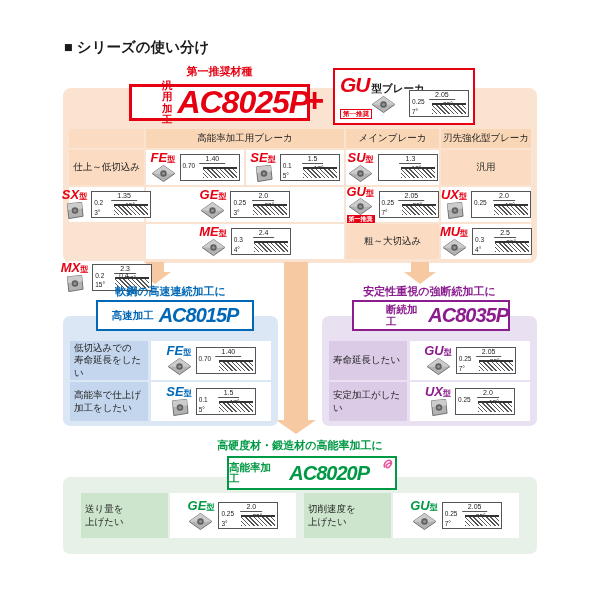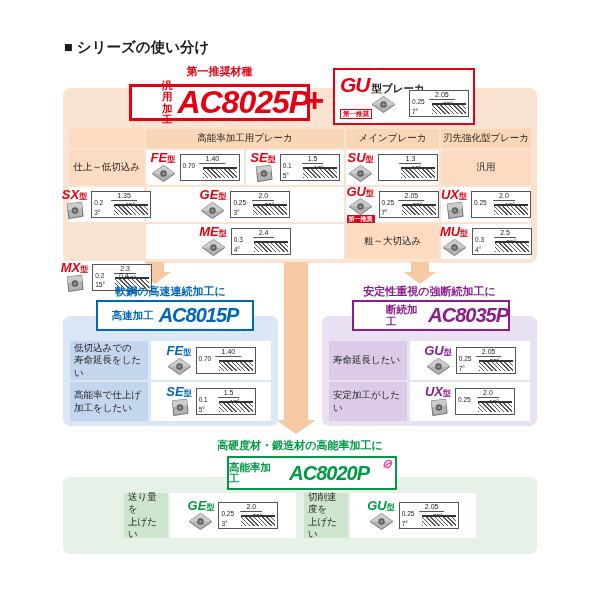--- a/index.html
+++ b/index.html
@@ -95,21 +95,21 @@
   .panel{position:absolute;border-radius:7px;z-index:1;}
   #p-left{left:63px;top:316px;width:215px;height:110px;background:var(--bluebg);}
   #p-right{left:322px;top:316px;width:215px;height:110px;background:var(--purplebg);}
   #p-bottom{left:63px;top:477px;width:474px;height:77px;background:var(--greenbg);}
   .p-rows{position:absolute;left:7px;right:7px;top:25px;display:flex;flex-direction:column;gap:2px;}
   .p-row{display:flex;gap:3px;height:39px;}
   .req{width:78px;display:flex;align-items:center;padding:2px 4px;font-size:9.5px;color:#222;
     white-space:pre-line;line-height:1.3;}
   #p-left .req{background:var(--bluecell);}
   #p-right .req{background:var(--purplecell);}
-  #p-bottom .req{background:var(--greencell);width:44px;}
+  #p-bottom .req{background:var(--greencell);width:87px;}
   .bkc{flex:1;background:#fff;display:flex;align-items:center;justify-content:center;gap:4px;}
   .b-row{position:absolute;left:0;right:0;top:16px;display:flex;justify-content:center;gap:8px;}
   .b-group{display:flex;gap:2px;height:45px;}
   .b-group .bkc{flex:none;width:126px;}
 
   .newmark{margin-left:1px;margin-top:-14px;}
 </style>
 </head>
 <body>
 

